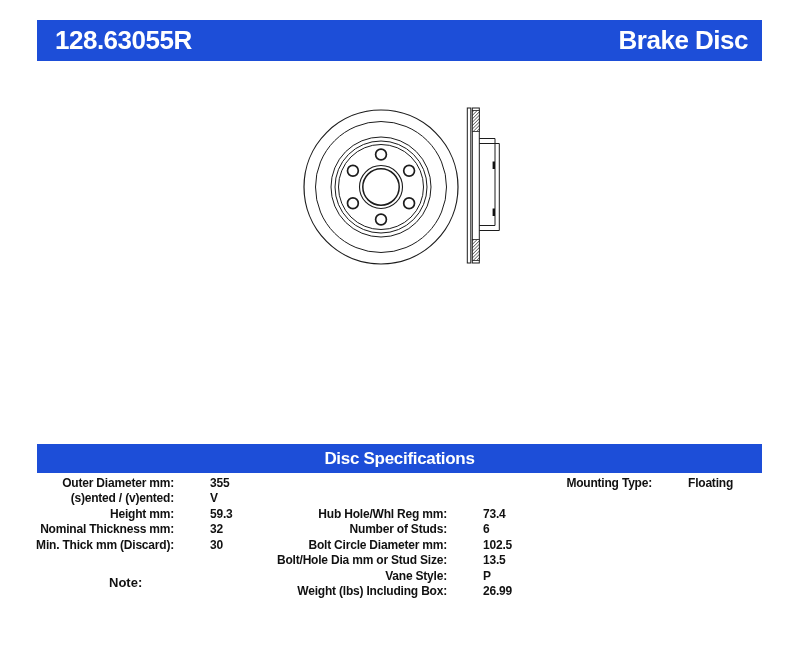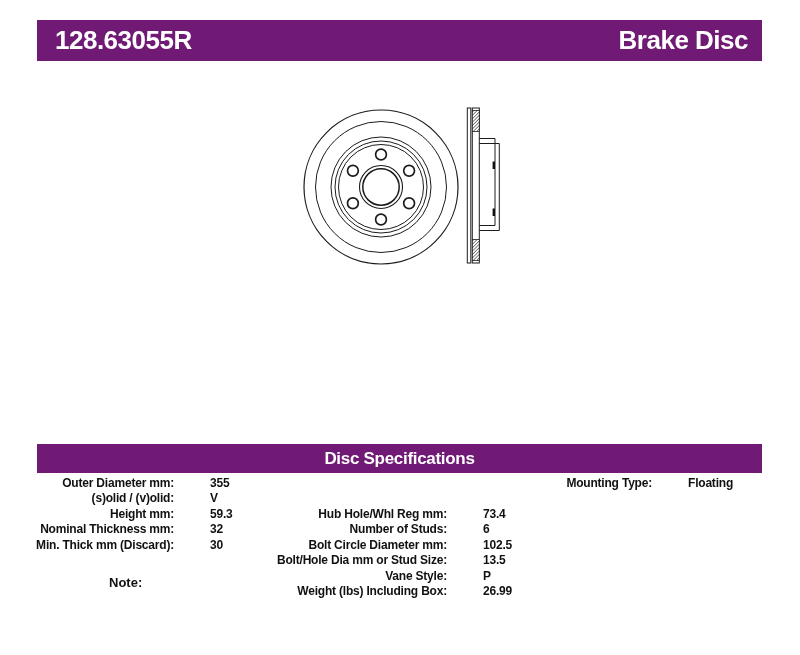--- a/index.html
+++ b/index.html
@@ -1,21 +1,21 @@
 <!DOCTYPE html>
 <html><head>
 <meta charset="utf-8">
 <style>
   html,body { margin:0; padding:0; background:#ffffff; }
   .page {
     position:relative; width:800px; height:655px; background:#ffffff;
     font-family:"Liberation Sans", sans-serif; overflow:hidden; color:#111;
   }
   .bar {
-    position:absolute; left:37px; width:725px; background:#701a75;
+    position:absolute; left:37px; width:725px; background:#1d4ed8;
     color:#fff; font-weight:bold; box-sizing:border-box;
   }
   .topbar {
     top:20px; height:41px; font-size:26px; letter-spacing:-0.5px;
     display:flex; justify-content:space-between; align-items:center;
     padding:0 14px 0 18px;
   }
   .specbar {
     top:444px; height:29px; font-size:17px; letter-spacing:-0.3px;
     display:flex; align-items:center; justify-content:center;
@@ -90,21 +90,21 @@
   <div class="bar specbar">
     <span>Disc Specifications</span>
   </div>
 
   <div class="speccol col-left">
     <div class="specrow">
       <span class="lbl">Outer Diameter mm:</span>
       <span class="val">355</span>
     </div>
     <div class="specrow">
-      <span class="lbl">(s)olid / (v)olid:</span>
+      <span class="lbl">(s)ented / (v)ented:</span>
       <span class="val">V</span>
     </div>
     <div class="specrow">
       <span class="lbl">Height mm:</span>
       <span class="val">59.3</span>
     </div>
     <div class="specrow">
       <span class="lbl">Nominal Thickness mm:</span>
       <span class="val">32</span>
     </div>

